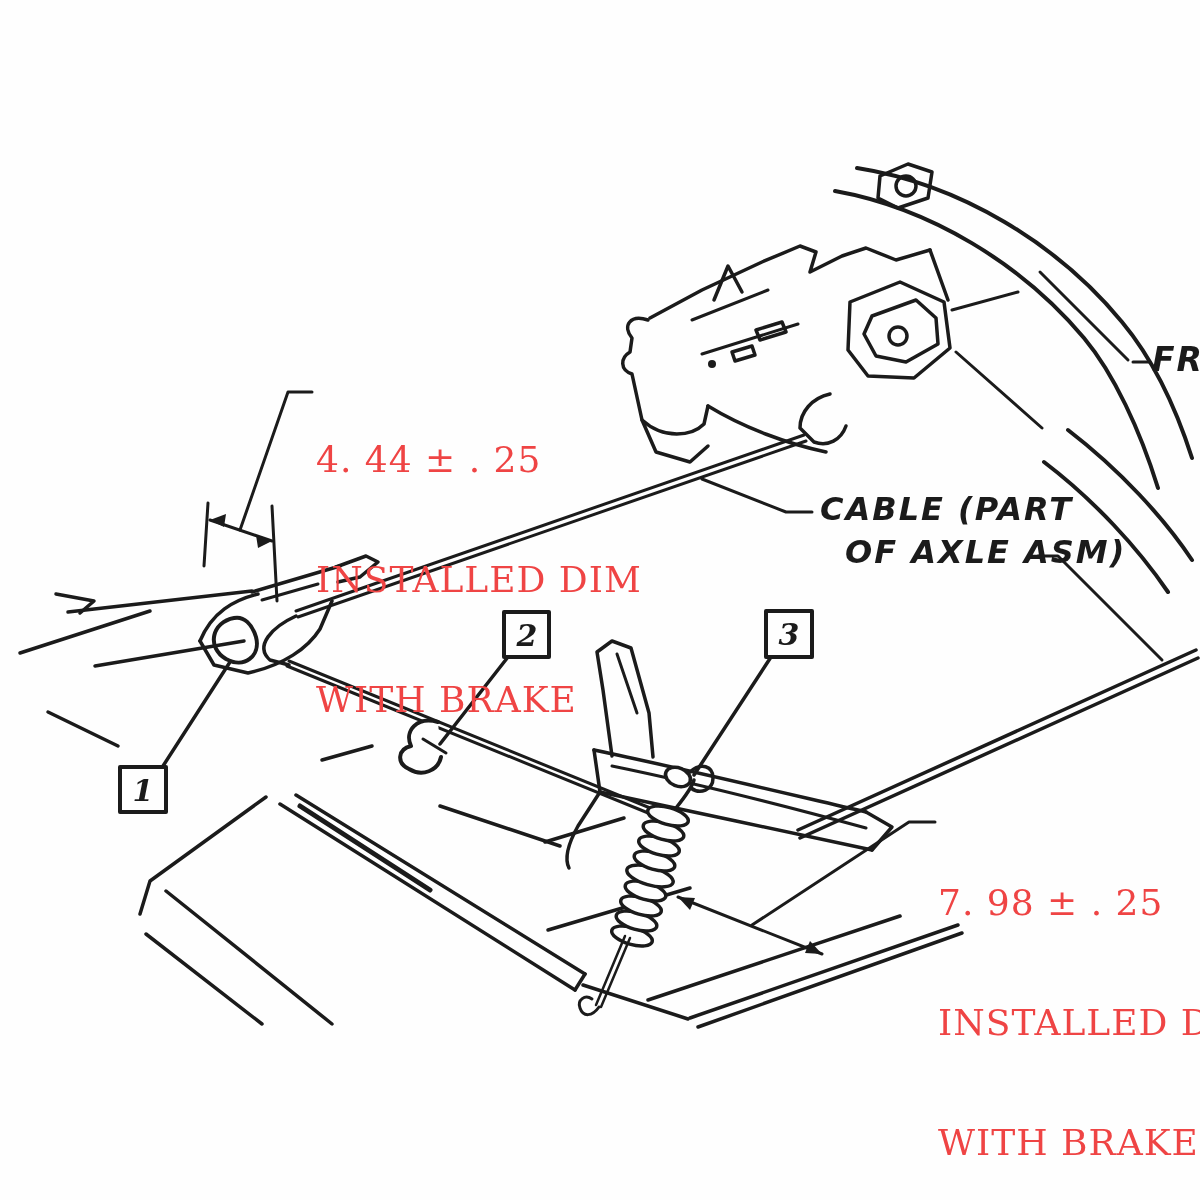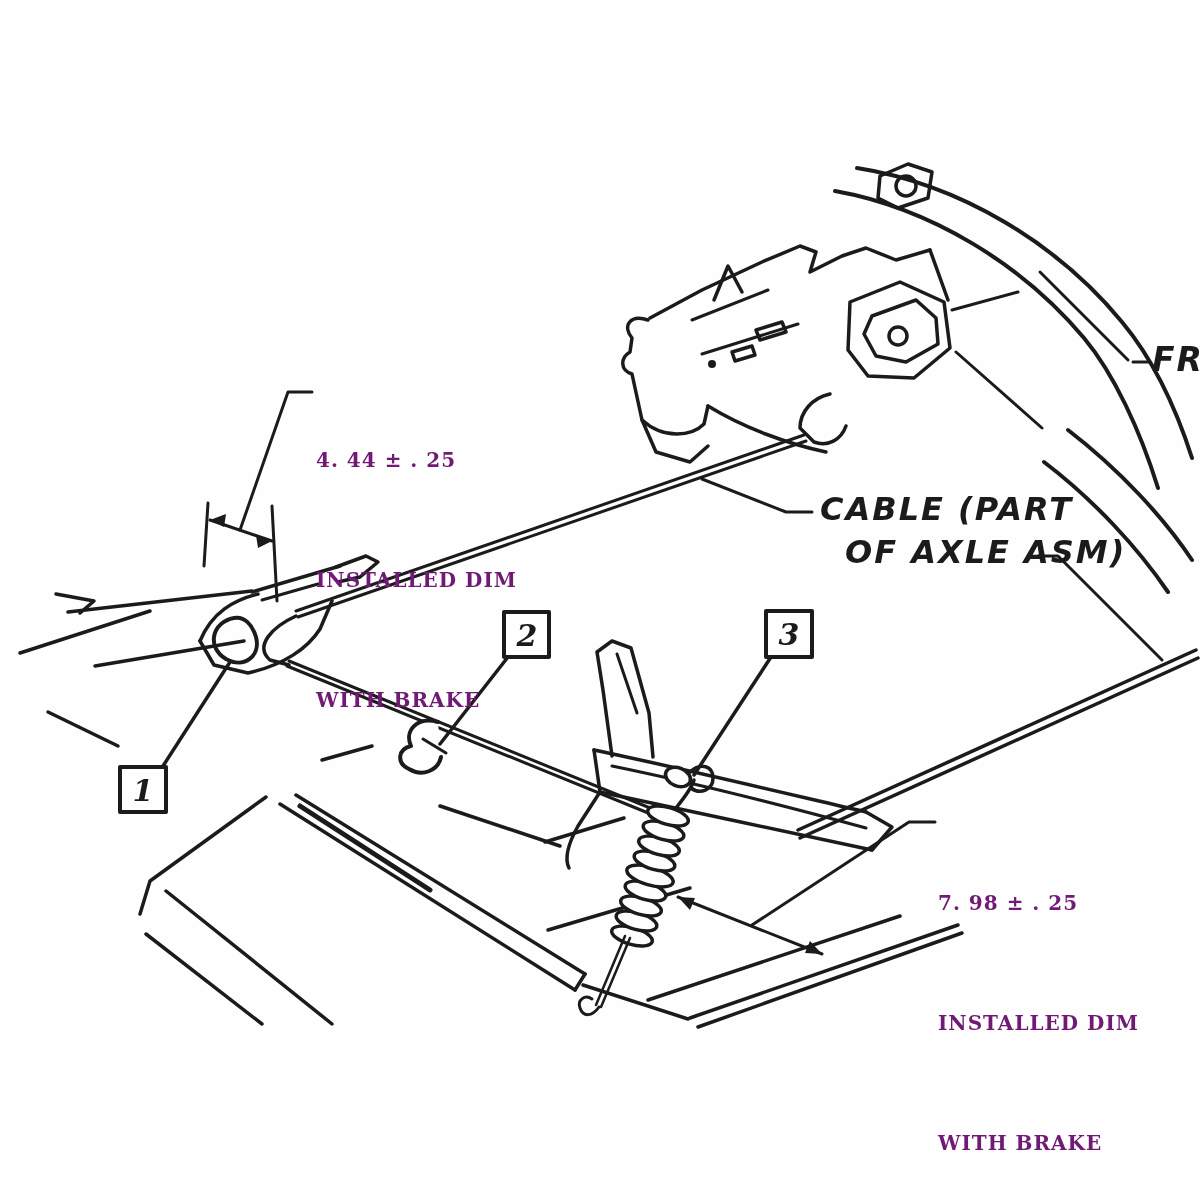--- a/index.html
+++ b/index.html
@@ -1,20 +1,20 @@
 <!DOCTYPE html>
 <html><head>
 <meta charset="utf-8">
 <style>
   html,body{margin:0;padding:0;background:#fff;}
   body{width:1200px;height:1200px;position:relative;overflow:hidden;
        font-family:"DejaVu Serif", serif;}
   .stage{position:absolute;left:0;top:0;width:1200px;height:1200px;background:#fefefe;}
   svg{position:absolute;left:0;top:0;}
-  .note{position:absolute;color:#701a75;font-weight:700;font-size:20px;
+  .note{position:absolute;color:#ef4444;font-weight:400;font-size:36px;
         line-height:40px;letter-spacing:1px;white-space:pre;}
   .hand{position:absolute;color:#1b1b1b;font-style:italic;font-weight:600;
         font-size:32px;letter-spacing:2px;white-space:pre;
         font-family:"DejaVu Sans", sans-serif;}
   .callout-digit{position:absolute;width:46px;height:46px;display:flex;
         align-items:center;justify-content:center;color:#1b1b1b;
         font-style:italic;font-weight:600;font-size:30px;
         font-family:"DejaVu Serif", serif;}
 </style>
 </head>

